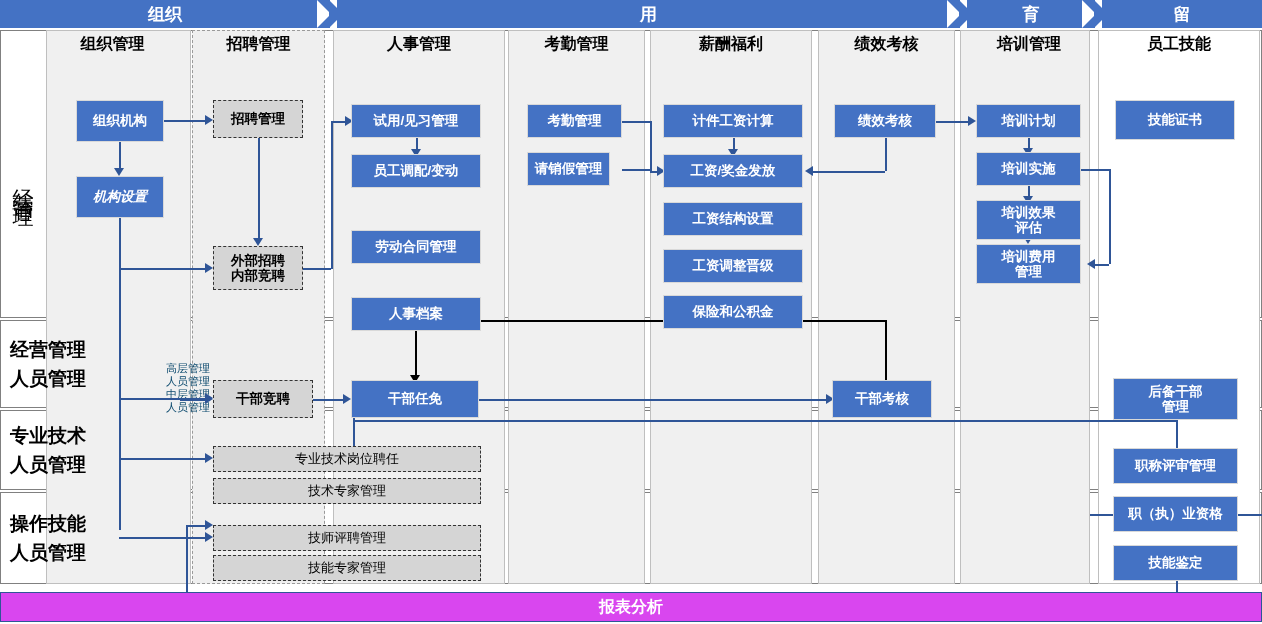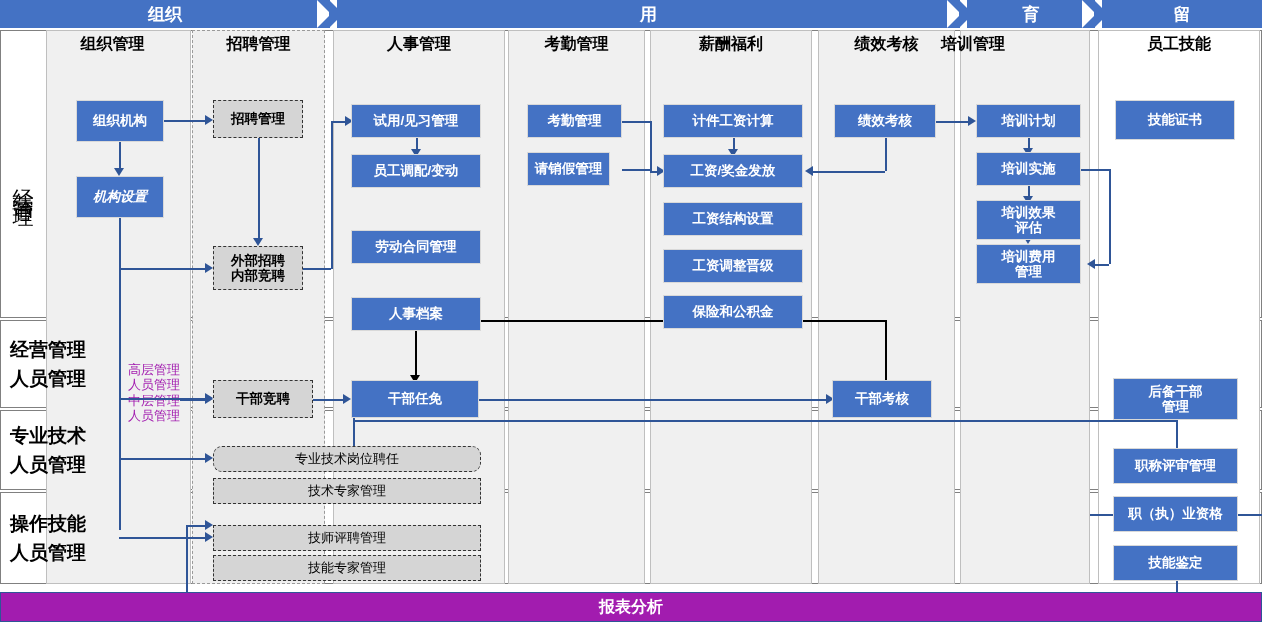--- a/index.html
+++ b/index.html
@@ -34,35 +34,35 @@
   .node.blue{background:#4472C4;color:#ffffff;border:1px solid #d9d9d9;font-size:13.5px;}
   .node.grey{background:#d5d5d5;color:#000000;border:1px dashed #333;font-size:13.5px;font-weight:bold;}
   .node.greythin{background:#d5d5d5;color:#000000;border:1px dashed #333;font-size:13px;font-weight:normal;}
 
   
   .rowlabel{position:absolute;left:0;width:46px;text-align:center;font-size:19px;color:#000;
             display:flex;align-items:center;justify-content:center;}
   .rowlabel.vert{writing-mode:vertical-rl;letter-spacing:6px;font-size:21px;}
   .rowlabel2{position:absolute;left:2px;width:140px;font-size:19px;color:#000;font-weight:bold;
              display:flex;flex-direction:column;align-items:flex-start;justify-content:center;line-height:1.55;padding-left:8px;box-sizing:border-box;}
-  .sublabel{position:absolute;font-size:13px;color:#a21caf;text-align:left;line-height:1.18;}
+  .sublabel{position:absolute;font-size:11px;color:#0c4a6e;text-align:right;line-height:1.18;}
 
   
   .ln{position:absolute;background:#2f5597;}
   .ln.h{height:1.6px;}
   .ln.v{width:1.6px;}
   .ln.blk{background:#000;}
   .ar{position:absolute;width:0;height:0;}
   .ar.r{border-top:5px solid transparent;border-bottom:5px solid transparent;border-left:8px solid #2f5597;}
   .ar.l{border-top:5px solid transparent;border-bottom:5px solid transparent;border-right:8px solid #2f5597;}
   .ar.d{border-left:5px solid transparent;border-right:5px solid transparent;border-top:8px solid #2f5597;}
   .ar.d.blk{border-top-color:#000;}
 
   
-  .footer{position:absolute;left:0;top:592px;width:1262px;height:30px;background:#a21caf;
+  .footer{position:absolute;left:0;top:592px;width:1262px;height:30px;background:#d946ef;
           color:#fff;font-size:16px;font-weight:bold;display:flex;align-items:center;justify-content:center;
           border:1px solid #2f5597;box-sizing:border-box;}
 </style>
 </head>
 <body>
 
 <div id="root">
 
   <div class="phase-band" id="phase-band">
       <div class="phase chev" style="left: 0px; width: 330px;">
@@ -96,21 +96,21 @@
         <div class="colbox" style="left: 960px; width: 130px; top: 0px; height: 554px;"></div>
         <div class="colbox plain" style="left: 1098px; width: 162px; top: 0px; height: 554px;"></div>
       </div>
     <div id="colhdr-layer">
         <div class="colhdr" style="left: 46px; width: 133px;">组织管理</div>
         <div class="colhdr" style="left: 192px; width: 133px;">招聘管理</div>
         <div class="colhdr" style="left: 333px; width: 172px;">人事管理</div>
         <div class="colhdr" style="left: 508px; width: 137px;">考勤管理</div>
         <div class="colhdr" style="left: 650px; width: 162px;">薪酬福利</div>
         <div class="colhdr" style="left: 818px; width: 137px;">绩效考核</div>
-        <div class="colhdr" style="left: 908px; width: 130px;">培训管理</div>
+        <div class="colhdr" style="left: 964px; width: 130px;">培训管理</div>
         <div class="colhdr" style="left: 1098px; width: 162px;">员工技能</div>
       </div>
     <div id="rowlabel-layer">
         <div class="rowlabel vert" style="top: 30px; height: 248px;">经营管理</div>
         <div class="rowlabel2" style="top: 290px; height: 88px;">
           <span>经营管理</span>
           <span>人员管理</span>
         </div>
         <div class="rowlabel2" style="top: 380px; height: 80px;">
           <span>专业技术</span>
@@ -323,21 +323,21 @@
           <div>
             <div>干部考核</div>
           </div>
         </div>
         <div class="node blue" style="left: 1113px; top: 348px; width: 125px; height: 42px;">
           <div>
             <div>后备干部</div>
             <div>管理</div>
           </div>
         </div>
-        <div class="node greythin" style="left: 213px; top: 416px; width: 268px; height: 26px; border-radius: 9px;">
+        <div class="node greythin" style="left: 213px; top: 416px; width: 268px; height: 26px;">
           <div>
             <div>专业技术岗位聘任</div>
           </div>
         </div>
         <div class="node greythin" style="left: 213px; top: 448px; width: 268px; height: 26px;">
           <div>
             <div>技术专家管理</div>
           </div>
         </div>
         <div class="node blue" style="left: 1113px; top: 418px; width: 125px; height: 36px;">

